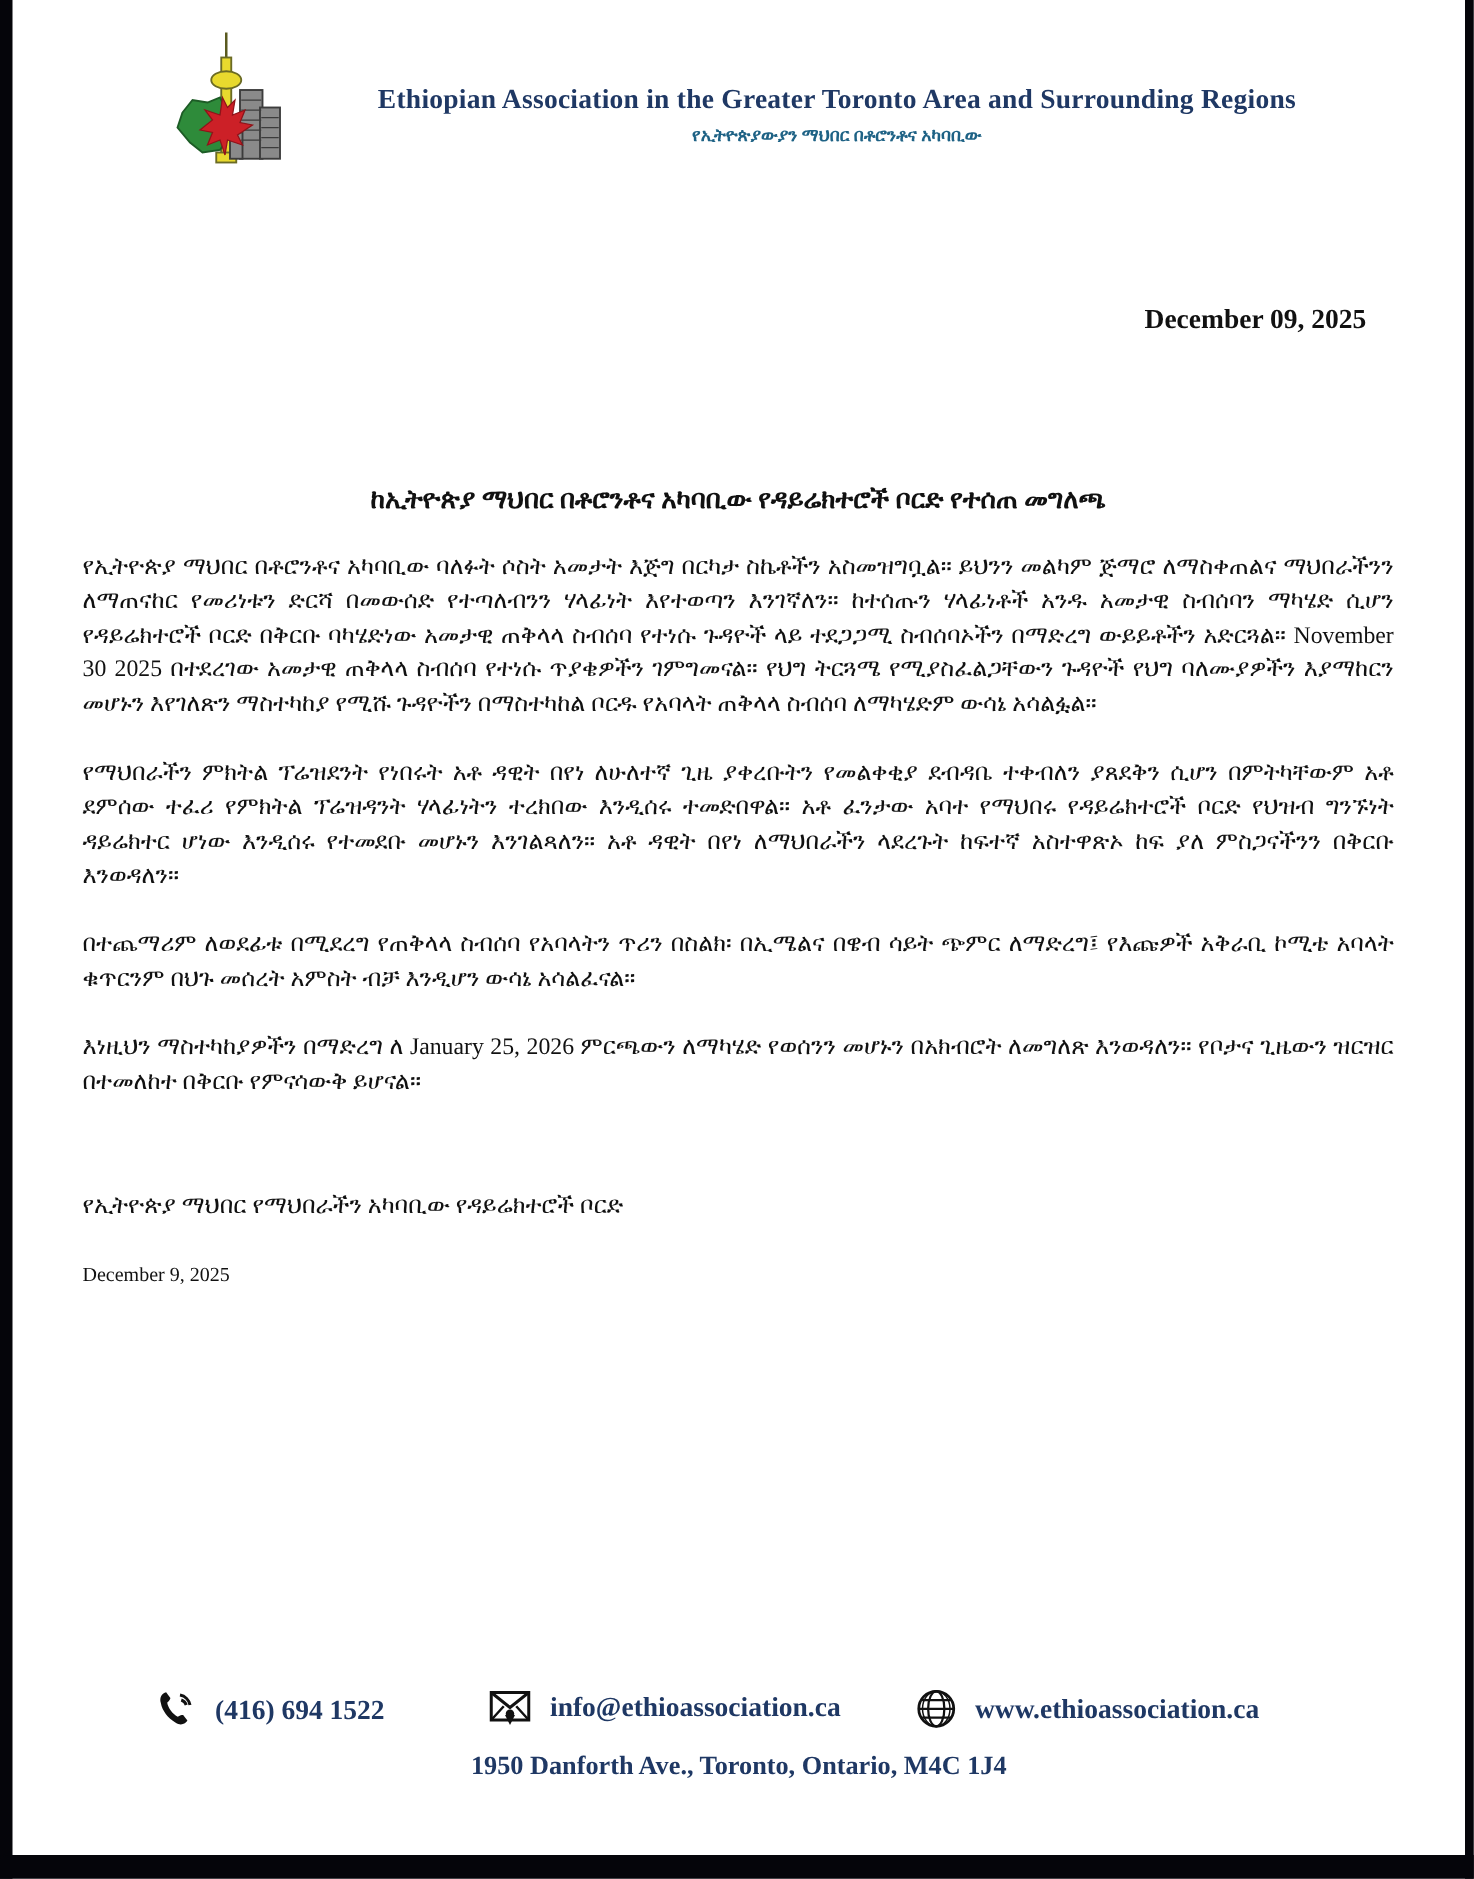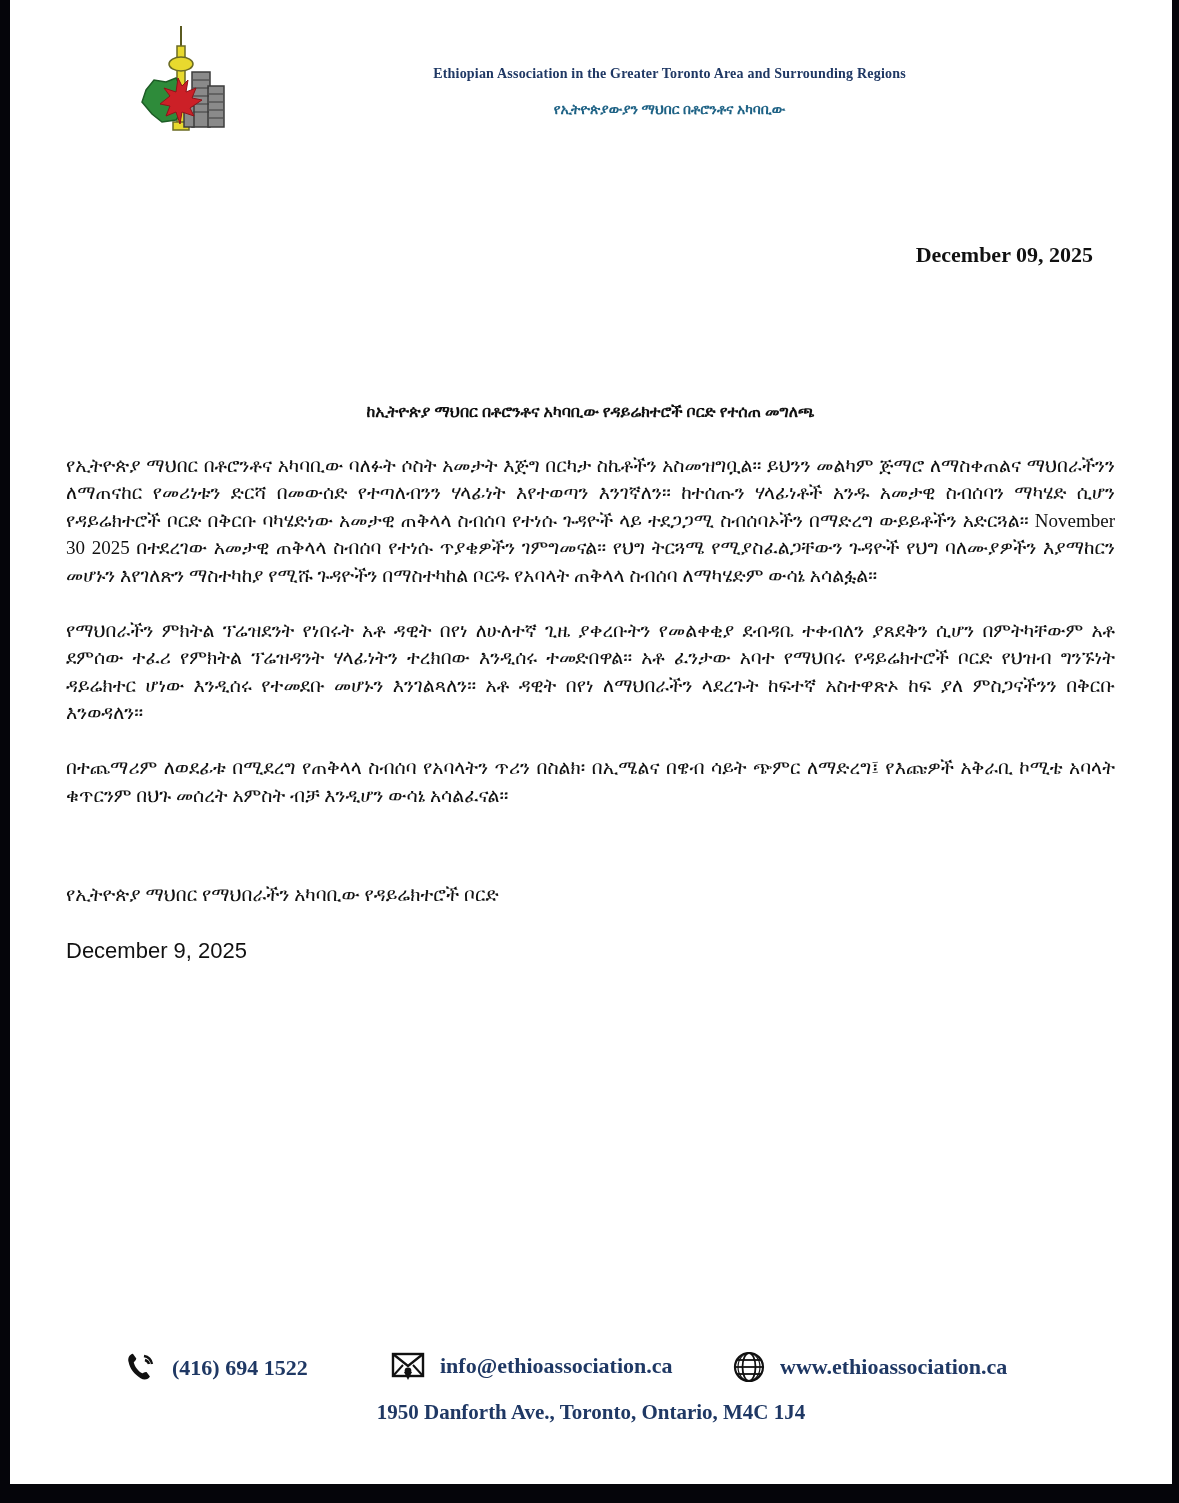--- a/index.html
+++ b/index.html
@@ -10,40 +10,40 @@
   }
   .border-strip{position:absolute;background:var(--border,#05050a);}
   .border-left{left:0;top:0;width:10px;height:100%;}
   .border-right{right:0;top:0;width:7px;height:100%;}
   .border-bottom{left:0;bottom:0;width:100%;height:19px;}
 
   .logo{position:absolute;left:132px;top:24px;width:96px;height:114px;}
 
   .org-en{
     position:absolute;left:232px;right:72px;top:66px;text-align:center;
-    font-weight:bold;font-size:14px;color:var(--title_text,#1f3864);
+    font-weight:bold;font-size:22px;color:var(--title_text,#1f3864);
     letter-spacing:.2px;
   }
   .org-am{
     position:absolute;left:232px;right:72px;top:102px;text-align:center;
     font-weight:bold;font-size:14px;color:var(--amharic_title,#1e6285);
   }
 
   .date-top{position:absolute;right:86px;top:242px;font-size:22px;font-weight:bold;}
 
   .letter-body{
     position:absolute;left:66px;right:64px;top:386px;
     font-size:19px;line-height:27.6px;
   }
   .letter-heading{
-    text-align:center;font-weight:bold;margin:12px 0 26px 0;font-size:16px;
+    text-align:center;font-weight:bold;margin:0 0 26px 0;font-size:21px;
   }
   .letter-body p{margin:0 0 27px 0;text-align:justify;}
   .signature{margin-top:72px;}
-  .date-bottom{margin-top:28px;font-size:22px;font-family:Liberation Sans, sans-serif;}
+  .date-bottom{margin-top:28px;font-size:16px;font-family:Liberation Serif, serif;}
 
   .footer{position:absolute;left:10px;right:7px;top:1350px;height:46px;}
   .footer-item{position:absolute;display:flex;align-items:center;gap:14px;}
   .footer-item .txt{
     font-weight:bold;font-size:22px;color:var(--footer_text,#1f3864);
     white-space:nowrap;
   }
   .fi-phone{left:112px;top:0;}
   .fi-email{left:380px;top:0;}
   .fi-web{left:722px;top:0;}
@@ -94,20 +94,21 @@
 <div class="org-en">Ethiopian Association in the Greater Toronto Area and Surrounding Regions</div>
 <div class="org-am">የኢትዮጵያውያን ማህበር በቶሮንቶና አካባቢው</div>
 
 <div class="date-top">December 09, 2025</div>
 
 <div class="letter-body">
   <div class="letter-heading">ከኢትዮጵያ ማህበር በቶሮንቶና አካባቢው የዳይሬክተሮች ቦርድ የተሰጠ መግለጫ</div>
   <p>የኢትዮጵያ ማህበር በቶሮንቶና አካባቢው ባለፉት ሶስት አመታት እጅግ በርካታ ስኬቶችን አስመዝግቧል። ይህንን መልካም ጅማሮ ለማስቀጠልና ማህበራችንን ለማጠናከር የመሪነቱን ድርሻ በመውሰድ የተጣለብንን ሃላፊነት እየተወጣን እንገኛለን። ከተሰጡን ሃላፊነቶች አንዱ አመታዊ ስብሰባን ማካሄድ ሲሆን የዳይሬክተሮች ቦርድ በቅርቡ ባካሄድነው አመታዊ ጠቅላላ ስብሰባ የተነሱ ጉዳዮች ላይ ተደጋጋሚ ስብሰባኦችን በማድረግ ውይይቶችን አድርጓል። November 30 2025 በተደረገው አመታዊ ጠቅላላ ስብሰባ የተነሱ ጥያቄዎችን ገምግመናል። የህግ ትርጓሜ የሚያስፈልጋቸውን ጉዳዮች የህግ ባለሙያዎችን እያማከርን መሆኑን እየገለጽን ማስተካከያ የሚሹ ጉዳዮችን በማስተካከል ቦርዱ የአባላት ጠቅላላ ስብሰባ ለማካሄድም ውሳኔ አሳልፏል።</p>
   <p>የማህበራችን ምክትል ፕሬዝደንት የነበሩት አቶ ዳዊት በየነ ለሁለተኛ ጊዜ ያቀረቡትን የመልቀቂያ ደብዳቤ ተቀብለን ያጸደቅን ሲሆን በምትካቸውም አቶ ደምሰው ተፈሪ የምክትል ፕሬዝዳንት ሃላፊነትን ተረክበው እንዲሰሩ ተመድበዋል። አቶ ፈንታው አባተ የማህበሩ የዳይሬክተሮች ቦርድ የህዝብ ግንኙነት ዳይሬክተር ሆነው እንዲሰሩ የተመደቡ መሆኑን እንገልጻለን። አቶ ዳዊት በየነ ለማህበራችን ላደረጉት ከፍተኛ አስተዋጽኦ ከፍ ያለ ምስጋናችንን በቅርቡ እንወዳለን።</p>
   <p>በተጨማሪም ለወደፊቱ በሚደረግ የጠቅላላ ስብሰባ የአባላትን ጥሪን በስልክ፡ በኢሜልና በዌብ ሳይት ጭምር ለማድረግ፤ የእጩዎች አቅራቢ ኮሚቴ አባላት ቁጥርንም በህጉ መሰረት አምስት ብቻ እንዲሆን ውሳኔ አሳልፈናል።</p>
+  <p>እነዚህን ማስተካከያዎችን በማድረግ ለ January 25, 2026 ምርጫውን ለማካሄድ የወሰንን መሆኑን በአክብሮት ለመግለጽ እንወዳለን። የቦታና ጊዜውን ዝርዝር በተመለከተ በቅርቡ የምናሳውቅ ይሆናል።</p>
   <div class="signature">የኢትዮጵያ ማህበር የማህበራችን አካባቢው የዳይሬክተሮች ቦርድ</div>
   <div class="date-bottom">December 9, 2025</div>
 </div>
 
 <div class="footer">
   <div class="footer-item fi-phone">
     <span class="icon">
       <svg width="36" height="36" viewBox="0 0 36 36">
         <path d="M6 14 C4 10 6 6 9 5 L13 9 C13 11 11 13 11 13 C12 17 17 22 21 23 C21 23 23 21 25 21 L29 25 C28 28 24 30 20 28 C13 25 8 20 6 14 Z" fill="#111" transform="rotate(8 18 18)"></path>
         <path d="M22 6 A10 10 0 0 1 30 14" fill="none" stroke="#111" stroke-width="2.4"></path>

